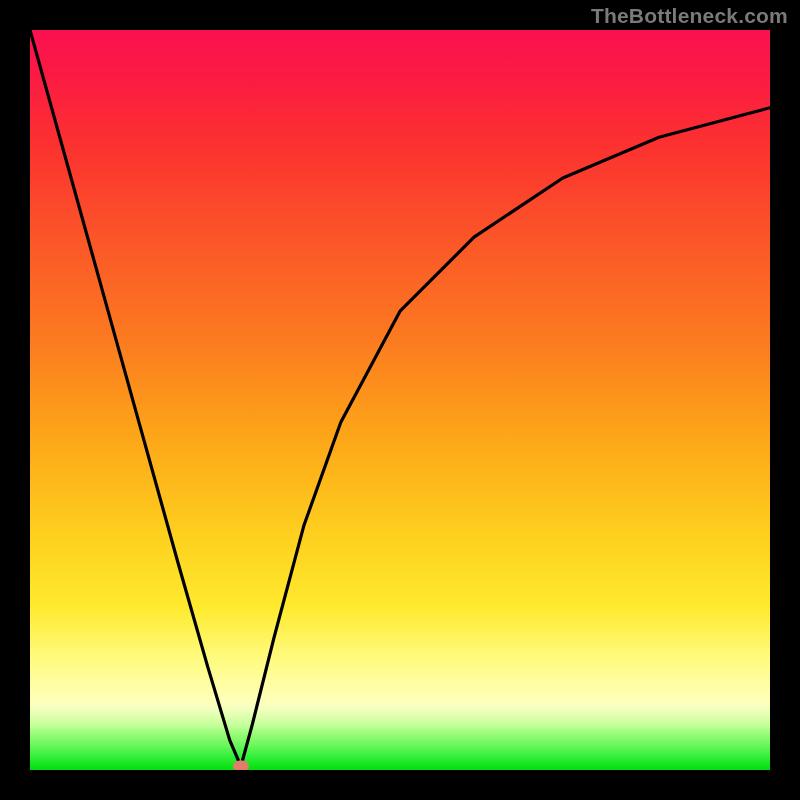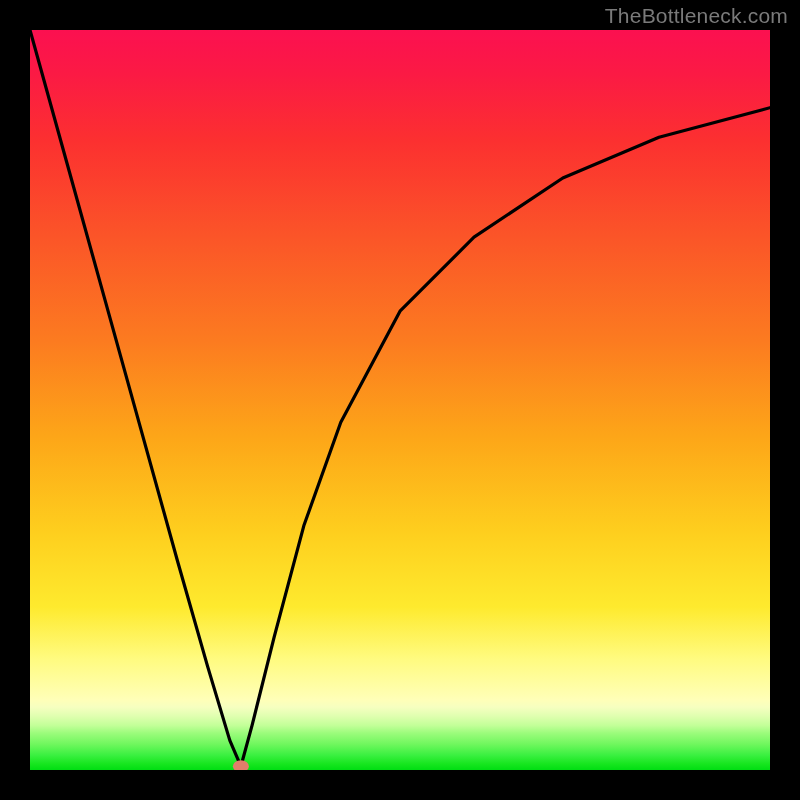--- a/index.html
+++ b/index.html
@@ -47,20 +47,21 @@
     );
   }
   .attribution {
     position: absolute;
     top: 4px;
     right: 12px;
     color: #7a7a7a;
     font-size: 21px;
     letter-spacing: 0.2px;
     user-select: none;
+    font-weight: bold;
   }
   svg.curve {
     position: absolute;
     inset: 0;
     width: 100%;
     height: 100%;
   }
   .curve path {
     fill: none;
     stroke: #000;

